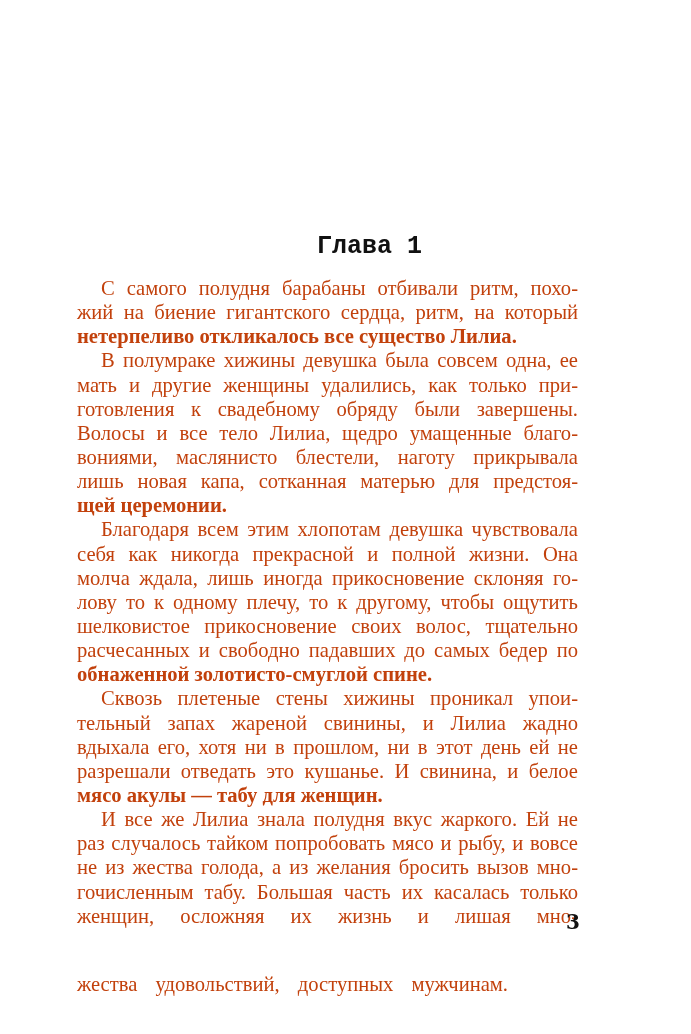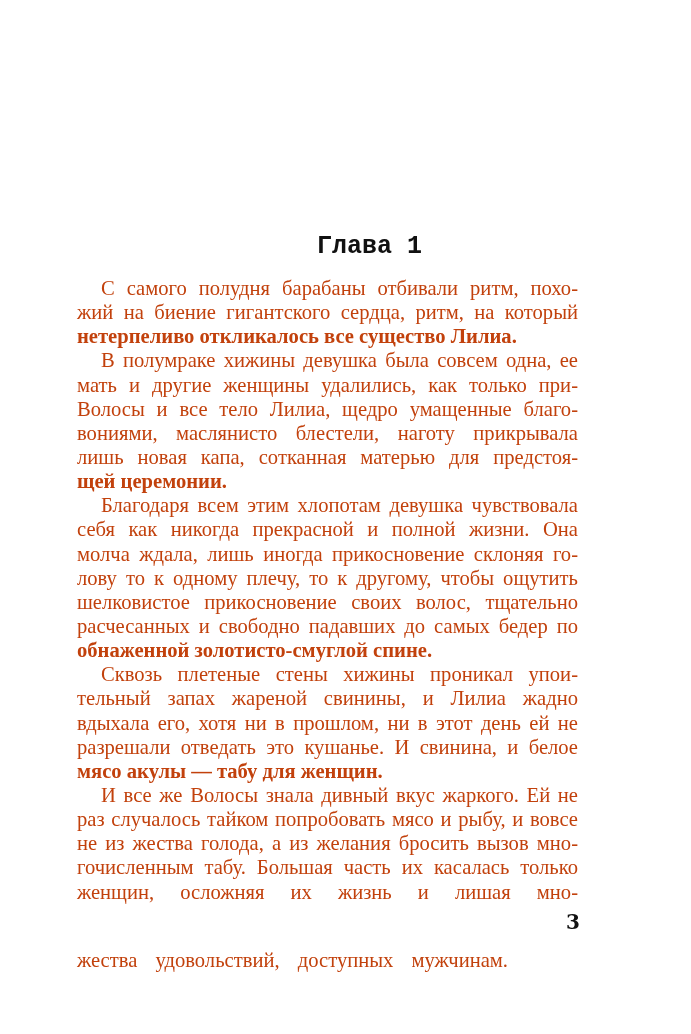--- a/index.html
+++ b/index.html
@@ -38,40 +38,41 @@
   <div class="title">Глава 1</div>
 
   <div class="body-text">
 
     <span class="line indent">С самого полудня барабаны отбивали ритм, похо-</span>
     <span class="line">жий на биение гигантского сердца, ритм, на который</span>
     <span class="line last">нетерпеливо откликалось все существо Лилиа.</span>
 
     <span class="line indent">В полумраке хижины девушка была совсем одна, ее</span>
     <span class="line">мать и другие женщины удалились, как только при-</span>
+    <span class="line">готовления к свадебному обряду были завершены.</span>
     <span class="line">Волосы и все тело Лилиа, щедро умащенные благо-</span>
     <span class="line">вониями, маслянисто блестели, наготу прикрывала</span>
     <span class="line">лишь новая капа, сотканная матерью для предстоя-</span>
     <span class="line last">щей церемонии.</span>
 
     <span class="line indent">Благодаря всем этим хлопотам девушка чувствовала</span>
     <span class="line">себя как никогда прекрасной и полной жизни. Она</span>
     <span class="line">молча ждала, лишь иногда прикосновение склоняя го-</span>
     <span class="line">лову то к одному плечу, то к другому, чтобы ощутить</span>
     <span class="line">шелковистое прикосновение своих волос, тщательно</span>
     <span class="line">расчесанных и свободно падавших до самых бедер по</span>
     <span class="line last">обнаженной золотисто-смуглой спине.</span>
 
     <span class="line indent">Сквозь плетеные стены хижины проникал упои-</span>
     <span class="line">тельный запах жареной свинины, и Лилиа жадно</span>
     <span class="line">вдыхала его, хотя ни в прошлом, ни в этот день ей не</span>
     <span class="line">разрешали отведать это кушанье. И свинина, и белое</span>
     <span class="line last">мясо акулы — табу для женщин.</span>
 
-    <span class="line indent">И все же Волосы знала дивный вкус жаркого. Ей не</span>
+    <span class="line indent">И все же Лилиа знала полудня вкус жаркого. Ей не</span>
     <span class="line">раз случалось тайком попробовать мясо и рыбу, и вовсе</span>
     <span class="line">не из жества голода, а из желания бросить вызов мно-</span>
     <span class="line">гочисленным табу. Большая часть их касалась только</span>
     <span class="line">женщин, осложняя их жизнь и лишая мно-</span>
     <span class="line short">жества удовольствий, доступных мужчинам.</span>
   </div>
 
   <div class="page-number">3</div>
 </div>
 

